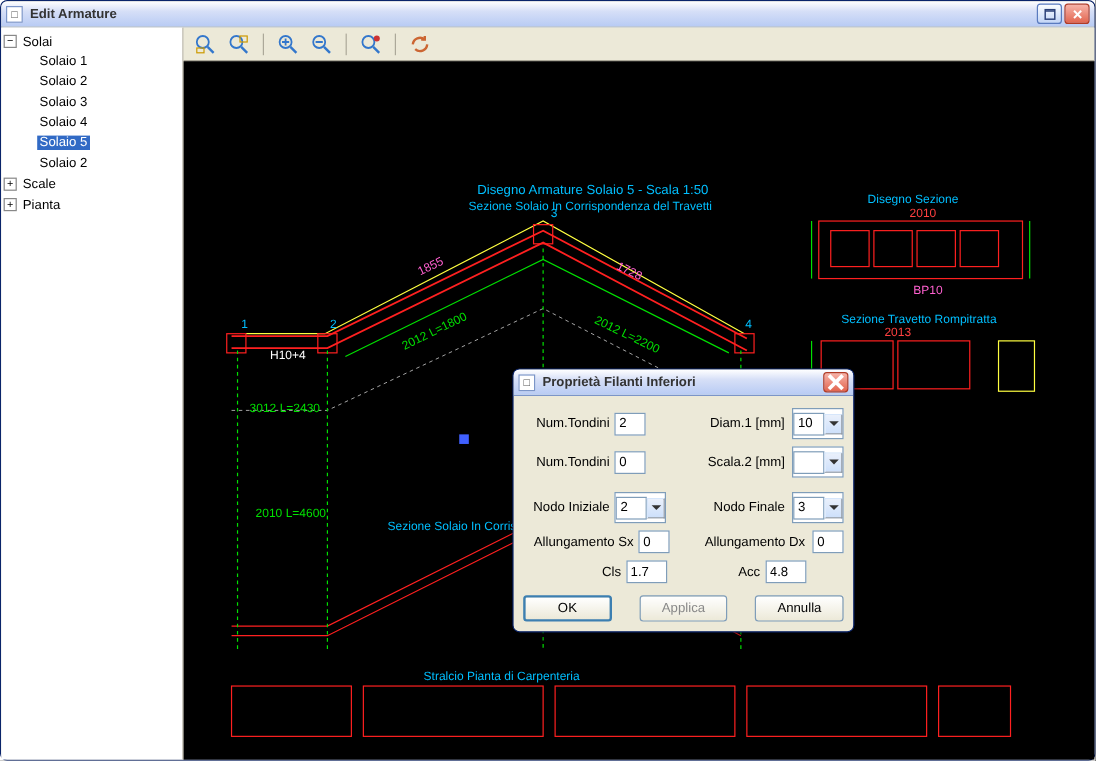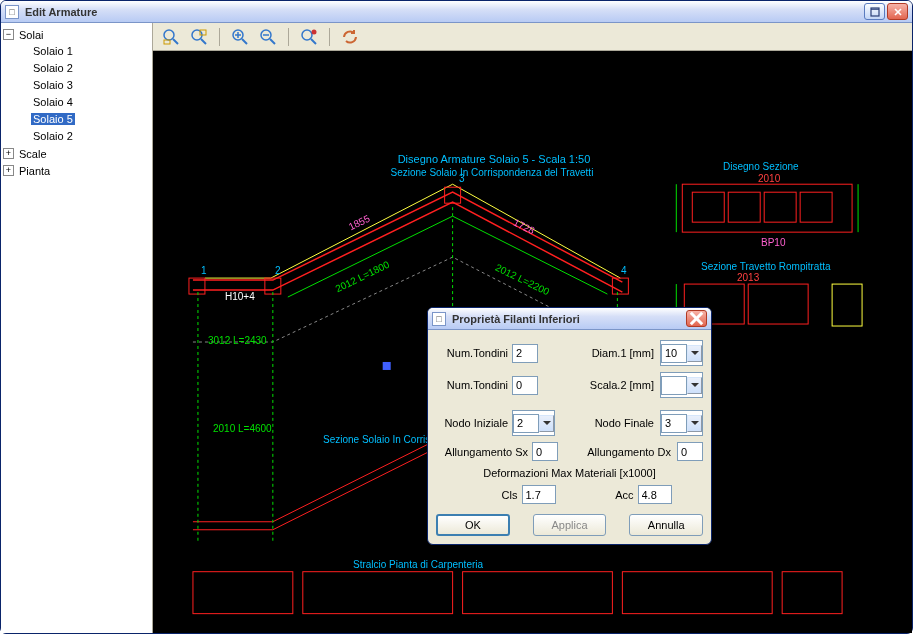--- a/index.html
+++ b/index.html
@@ -288,21 +288,20 @@
       </div>
     </div>
 
     <div class="row">
       <span class="lab" style="width:92px;">Allungamento Sx</span>
       <input type="text" style="width: 26px;" value="0">
       <span class="lab" style="flex:1; text-align:right; margin-right:2px;">Allungamento Dx</span>
       <input type="text" style="width: 26px;" value="0">
     </div>
 
-    <div class="section-head">Deformazioni Max Materiali [x1000]</div>
 
     <div class="row" style="justify-content:center;">
       <span class="lab" style="width:50px; text-align:right;">Cls</span>
       <input type="text" style="width: 34px;" value="1.7">
       <span style="width:30px;"></span>
       <span class="lab" style="width:40px; text-align:right;">Acc</span>
       <input type="text" style="width: 34px;" value="4.8">
     </div>
 
     <div class="btn-row">

